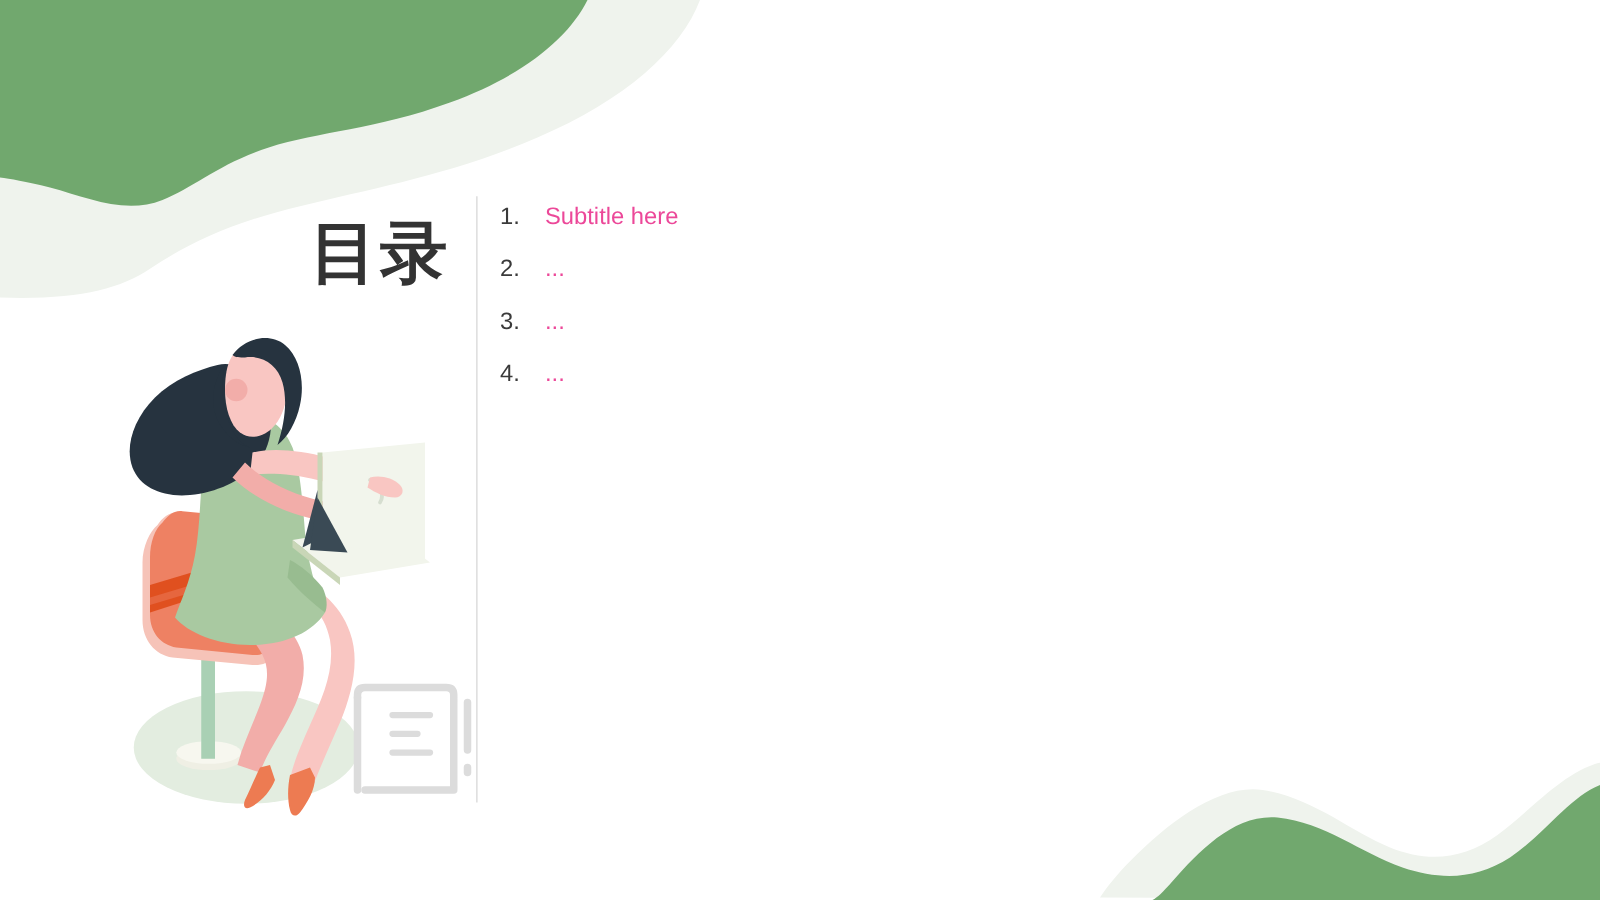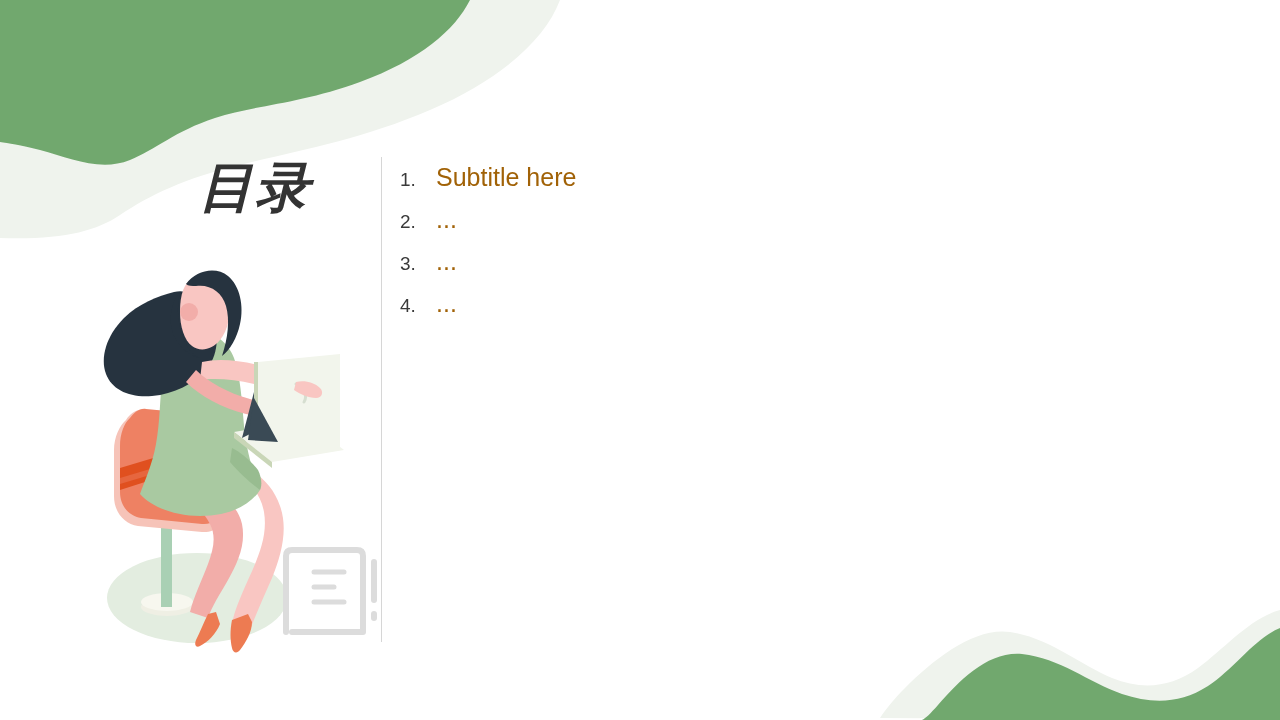--- a/index.html
+++ b/index.html
@@ -34,24 +34,23 @@
   #content {
     position: absolute;
     left: 0;
     top: 0;
     width: 1280px;
     height: 720px;
   }
   #title-block {
     position: absolute;
     left: 150px;
-    top: 160px;
+    top: 175px;
     width: 210px;
-    text-align: center;
-    font-style: italic;
+    text-align: right;
   }
   #slide-title {
     font-size: 54px;
     font-weight: bold;
     color: #333333;
     letter-spacing: 2px;
     line-height: 1.05;
     margin: 0;
     font-family: "DejaVu Sans", "Liberation Sans", sans-serif;
   }
@@ -79,22 +78,22 @@
     color: #3a3a3a;
     font-size: 19px;
   }
   .toc-number {
     width: 36px;
     flex: 0 0 36px;
     color: #3a3a3a;
     font-size: 19px;
   }
   .toc-label {
-    color: #a16207;
-    font-size: 25px;
+    color: #ec4899;
+    font-size: 19px;
   }
   #illustration {
     position: absolute;
     left: 82px;
     top: 262px;
     width: 300px;
     height: 400px;
   }
 </style>
 </head>

